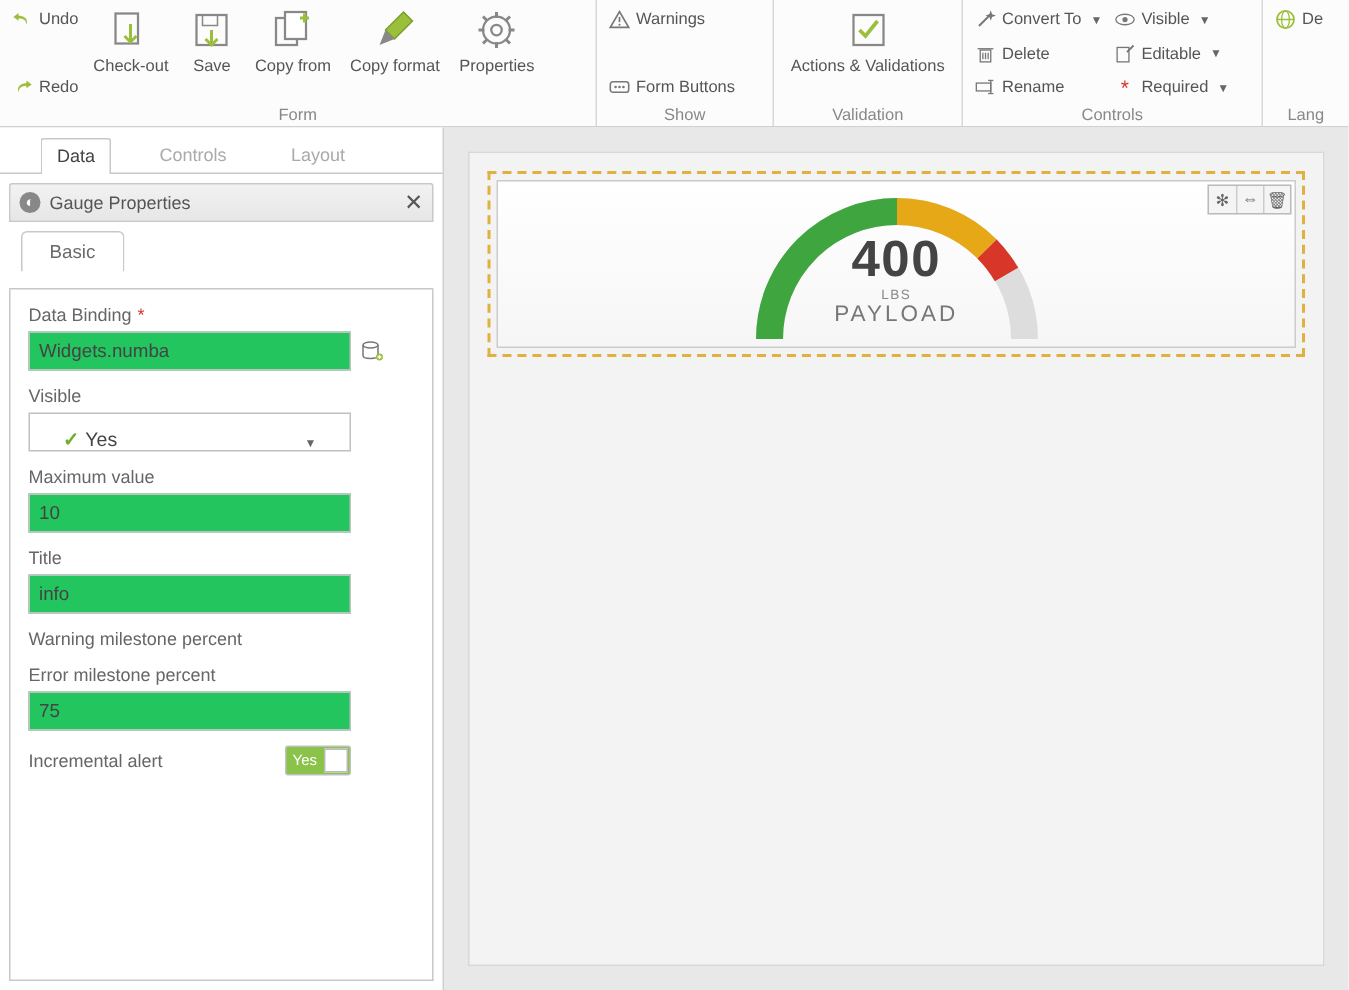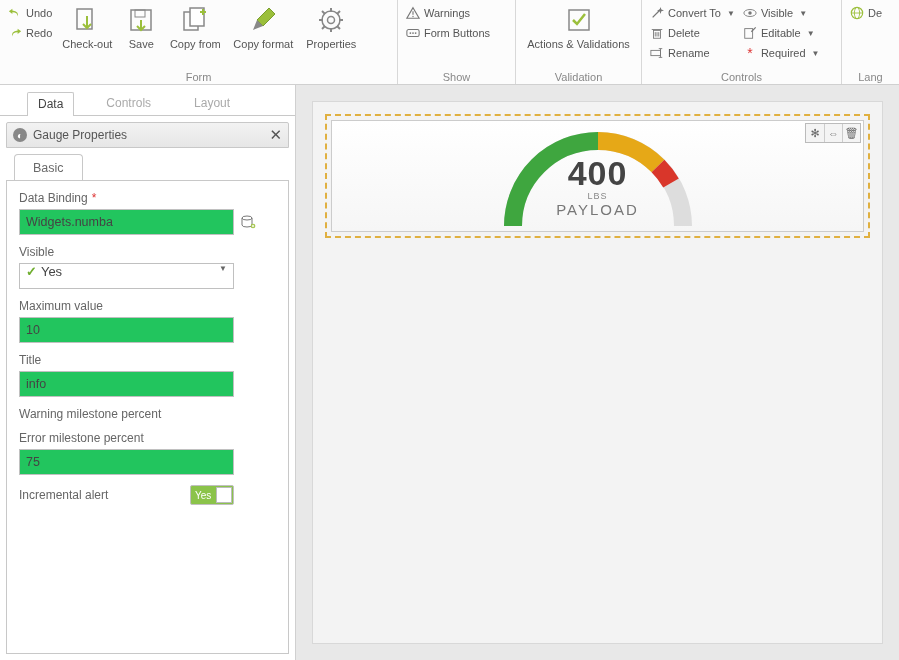--- a/index.html
+++ b/index.html
@@ -3,52 +3,52 @@
 <meta charset="utf-8">
 <style>
 * { box-sizing: border-box; margin: 0; padding: 0; font-family: "Segoe UI", Tahoma, sans-serif; }
 body { width: 899px; height: 660px; background: #fff; overflow: hidden; color: #444; font-size: 12px; }
 
 
 .ribbon { display: flex; height: 85px; border-bottom: 1px solid #d0d0d0; background: #fcfcfc; }
 .ribbon-group { display: flex; flex-direction: column; border-right: 1px solid #d8d8d8; padding: 2px 4px 0 4px; }
 .ribbon-group-body { display: flex; flex: 1; align-items: stretch; }
 .ribbon-group-label { text-align: center; font-size: 11px; color: #888; padding: 2px 0 1px 0; }
-.rb-col { display: flex; flex-direction: column; justify-content: flex-start; padding: 2px 2px; gap: 2px; }
+.rb-col { display: flex; flex-direction: column; justify-content: space-between; padding: 2px 2px; gap: 2px; }
 .rb-big { display: flex; flex-direction: column; align-items: center; justify-content: flex-start; width: 62px; padding-top: 2px; cursor: default; }
 .rb-big .ic { width: 28px; height: 28px; margin: 2px 0 4px 0; }
 .rb-big span { font-size: 11px; color: #555; text-align: center; line-height: 12px; }
 .rb-small { display: flex; align-items: center; gap: 4px; font-size: 11px; color: #555; height: 18px; padding: 0 2px; cursor: default; white-space: nowrap; }
 .rb-small .ic { width: 14px; height: 14px; }
 .caret { margin-left: 2px; font-size: 8px; color: #666; }
 
 
 .workspace { display: flex; height: calc(100% - 85px); background: #e8e8e8; }
 .side-panel { width: 296px; background: #fff; border-right: 1px solid #d0d0d0; display: flex; flex-direction: column; padding-top: 6px; }
 .tabs { display: flex; border-bottom: 1px solid #c8c8c8; padding: 0 6px; }
 .tab { padding: 4px 10px 5px 10px; font-size: 12px; color: #aaa; border: 1px solid transparent; border-bottom: none; cursor: default; margin-left: 21px; }
 .tab.active { color: #444; border-color: #c8c8c8; background: #fff; position: relative; top: 1px; border-radius: 2px 2px 0 0; }
 
 .prop-title { display: flex; align-items: center; justify-content: space-between; background: linear-gradient(#f2f2f2,#e6e6e6); border: 1px solid #c8c8c8; margin: 6px 6px 0 6px; padding: 3px 6px; font-size: 12px; color: #555; border-radius: 2px 2px 0 0; }
 .prop-title .left { display:flex; align-items:center; gap:6px;}
 .prop-title .circ { width:14px; height:14px; border-radius:50%; background:#888; color:#fff; font-size:10px; display:flex; align-items:center; justify-content:center; }
 .close-x { font-size: 15px; color: #555; cursor: default; }
 
-.sub-tabs { display:flex; margin: 6px 6px 0 14px;}
+.sub-tabs { display:flex; margin: 6px 6px 12px 14px;}
 .sub-tab { padding: 6px 18px; font-size: 12.5px; color:#6a6a6a; border:1px solid #c8c8c8; border-bottom:none; border-radius:4px 4px 0 0; background:#fff; cursor:default;}
 .sub-tab-line { border-bottom:1px solid #c8c8c8; margin: -1px 6px 0 6px;}
 
 .prop-body { margin: 0 6px 6px 6px; border:1px solid #c8c8c8; border-top:none; padding: 10px 12px 14px 12px; overflow:auto; flex:1;}
 .field { margin-bottom: 10px; }
 .field-label { font-size: 12px; color:#666; margin-bottom:4px; display:flex; align-items:center; gap:4px;}
 .req { color:#d33; }
 .field-input { width: 215px; height: 26px; border:1px solid #c0c0c0; padding: 2px 6px; font-size:12.5px; color:#444; background:#22c55e;}
 .field-row { display:flex; align-items:center; gap:6px;}
 .db-icon { width:16px; height:16px; }
-.select { display:flex; align-items:flex-start; justify-content:space-between; width:215px; height:26px; border:1px solid #c0c0c0; padding: 0 6px; font-size:13px; color:#444; background:#fff; cursor:default;}
+.select { display:flex; align-items:flex-end; justify-content:space-between; width:215px; height:26px; border:1px solid #c0c0c0; padding: 0 22px; font-size:13px; color:#444; background:#fff; cursor:default;}
 .select .chk { color:#6fae2f; font-weight:bold; margin-right:4px;}
 .toggle-row { display:flex; align-items:center; justify-content:space-between; width:215px; margin-top:4px;}
 .toggle { width:44px; height:20px; border:1px solid #c0c0c0; background:#eee; position:relative; border-radius:2px; display:flex; align-items:center;}
 .toggle.on { background:#8bc34a; }
 .toggle .knob { width:16px; height:16px; background:#fff; border:1px solid #bbb; position:absolute; top:1px;}
 .toggle.on .knob { right:1px; }
 .toggle .tlabel { font-size:10px; color:#fff; position:absolute; left:4px;}
 
 
 .canvas-area { flex:1; padding: 16px; }

